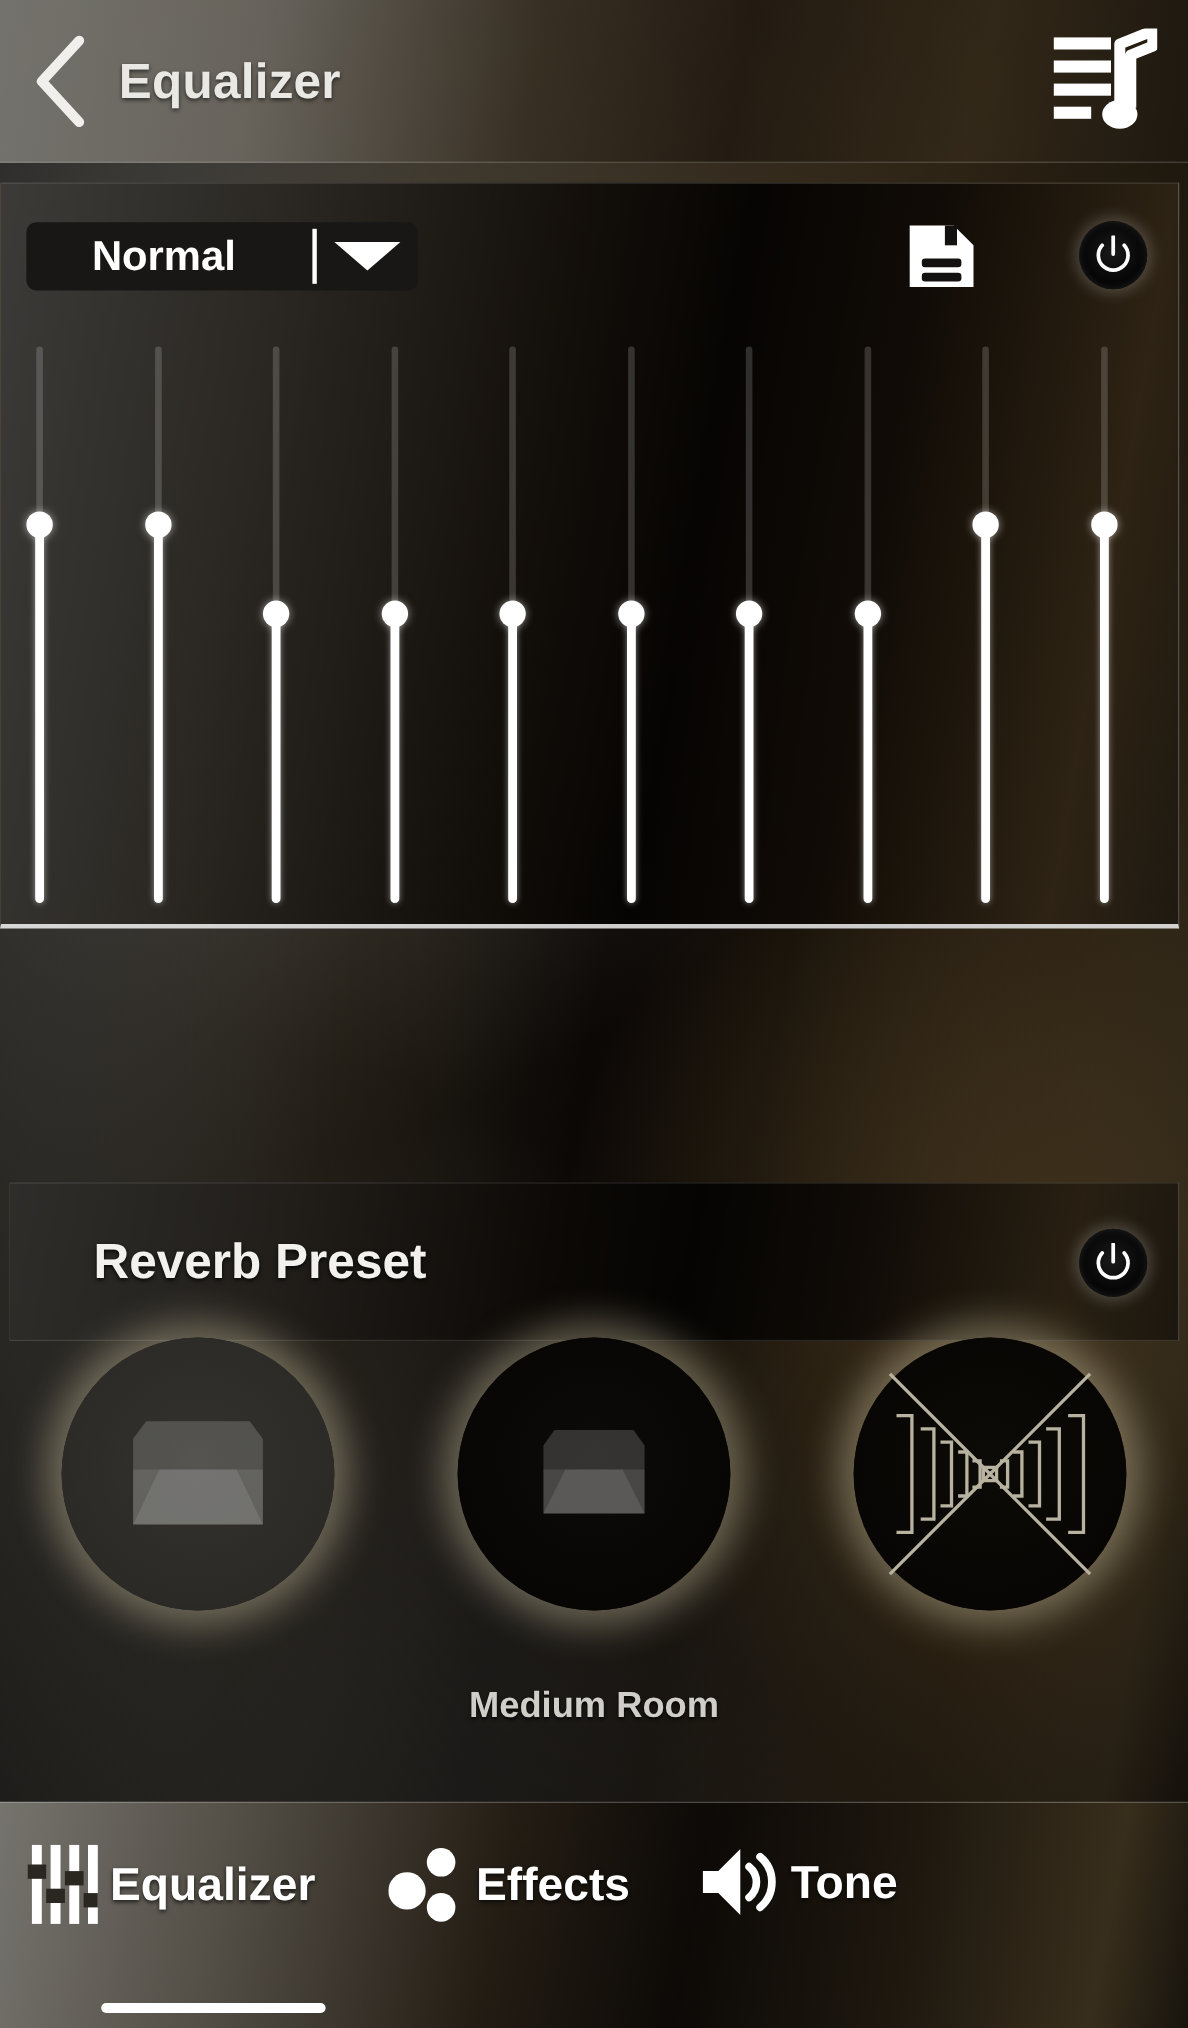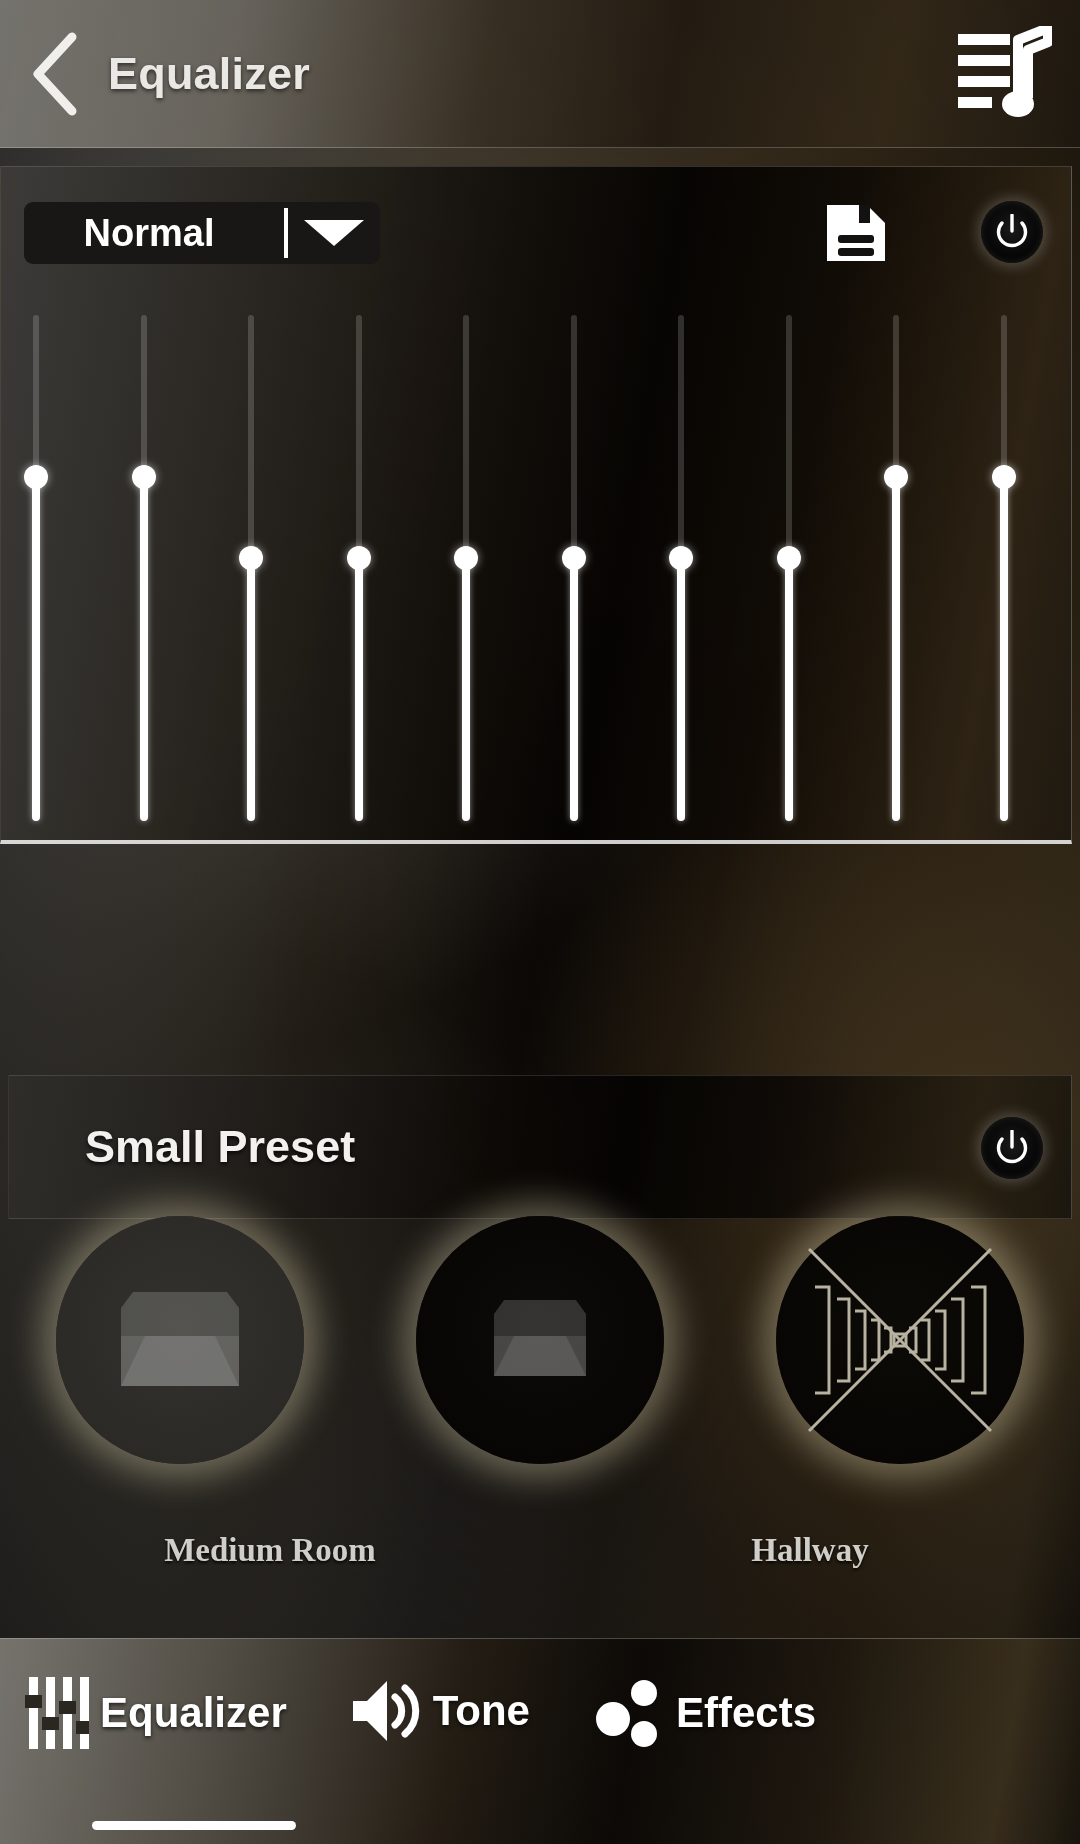--- a/index.html
+++ b/index.html
@@ -120,21 +120,21 @@
   .rp-circle{
     width:248px;height:248px;border-radius:50%;
     display:flex;align-items:center;justify-content:center;
     box-shadow:0 0 34px 14px rgba(214,204,170,.42);
   }
   .rp-circle.c1{ background:radial-gradient(circle at 50% 45%,#33322e 0%,#2b2a26 70%,#24231f 100%); }
   .rp-circle.c2{ background:radial-gradient(circle at 50% 45%,#0d0b09 0%,#070605 70%,#050403 100%); }
   .rp-circle.c3{ background:radial-gradient(circle at 50% 45%,#0d0b07 0%,#080604 70%,#060402 100%); }
   #rp-labels{
     position:absolute; left:0; top:1515px; width:1080px; height:70px;
-    display:flex; justify-content:space-around; align-items:center;font-family:Liberation Serif, serif;
+    display:flex; justify-content:space-around; align-items:center;
   }
   .rp-label{
     width:320px; text-align:center; color:#cfcec9;
     font-size:33px; font-weight:bold; text-shadow:0 2px 3px rgba(0,0,0,.85);
   }
 
   
   #bottom-nav{
     position:absolute; left:0; bottom:0; width:1080px; height:206px;
     border-top:1px solid rgba(255,255,255,.25);
@@ -256,21 +256,21 @@
       </div>
       <div class="slider" style="left: 982.5px;">
         <div class="track"></div>
         <div class="fill" style="height: 344.08px;"></div>
         <div class="thumb" style="top: 179.92px;"></div>
       </div>
     </div>
 </div>
 
 <div id="reverb-bar">
-  <div id="reverb-title">Small Preset</div>
+  <div id="reverb-title">Reverb Preset</div>
   <div id="reverb-power">
     <div class="pwr">
       <svg width="34" height="36" viewBox="0 0 34 36">
         <path d="M7 9 A13.5 13.5 0 1 0 27 9" fill="none" stroke="#fff" stroke-width="3.4" stroke-linecap="round"></path>
         <line x1="17" y1="1" x2="17" y2="17" stroke="#fff" stroke-width="3.4" stroke-linecap="round"></line>
       </svg>
     </div>
   </div>
 </div>
 
@@ -316,57 +316,56 @@
           <path d="M156 64 h12 v82 h-12"></path>
           <path d="M176 52 h14 v106 h-14"></path>
         </g>
       </svg>
     </div>
   </div>
 </div>
 
 <div id="rp-labels">
   <div class="rp-label">Medium Room</div>
-  <div class="rp-label">Hallway</div>
 </div>
 
 <div id="bottom-nav">
 
   <div class="nav-item" style="margin-left:14px;">
     <span class="nav-ico" style="width:86px;">
       <svg width="64" height="72" viewBox="0 0 64 72">
         <rect x="4" y="0" width="9" height="72" fill="#fff"></rect>
         <rect x="21" y="0" width="9" height="72" fill="#fff"></rect>
         <rect x="38" y="0" width="9" height="72" fill="#fff"></rect>
         <rect x="55" y="0" width="9" height="72" fill="#fff"></rect>
         <rect x="0" y="18" width="17" height="13" fill="#2a2620"></rect>
         <rect x="17" y="40" width="17" height="13" fill="#2a2620"></rect>
         <rect x="34" y="24" width="17" height="13" fill="#2a2620"></rect>
         <rect x="51" y="44" width="13" height="13" fill="#2a2620"></rect>
       </svg>
     </span>
     <span class="nav-label">Equalizer</span>
   </div>
 
+  <div class="nav-item" style="margin-left:56px;">
+    <span class="nav-ico" style="width:90px;">
+      <svg width="70" height="72" viewBox="0 0 70 72">
+        <circle cx="17" cy="42" r="17" fill="#fff"></circle>
+        <circle cx="48" cy="16" r="13" fill="#fff"></circle>
+        <circle cx="48" cy="57" r="13" fill="#fff"></circle>
+      </svg>
+    </span>
+    <span class="nav-label">Effects</span>
+  </div>
+
   <div class="nav-item" style="margin-left:50px;">
     <span class="nav-ico" style="width:96px;">
       <svg width="72" height="68" viewBox="0 0 72 68">
         <path d="M4 24 H18 L38 4 V64 L18 44 H4 Z" fill="#fff"></path>
         <path d="M46 20 A18 18 0 0 1 46 48" fill="none" stroke="#fff" stroke-width="7" stroke-linecap="round"></path>
         <path d="M56 11 A30 30 0 0 1 56 57" fill="none" stroke="#fff" stroke-width="7" stroke-linecap="round"></path>
       </svg>
     </span>
     <span class="nav-label">Tone</span>
   </div>
 
-  <div class="nav-item" style="margin-left:56px;">
-    <span class="nav-ico" style="width:90px;">
-      <svg width="70" height="72" viewBox="0 0 70 72">
-        <circle cx="17" cy="42" r="17" fill="#fff"></circle>
-        <circle cx="48" cy="16" r="13" fill="#fff"></circle>
-        <circle cx="48" cy="57" r="13" fill="#fff"></circle>
-      </svg>
-    </span>
-    <span class="nav-label">Effects</span>
-  </div>
-
   <div id="nav-underline"></div>
 </div>
 
 </body></html>

